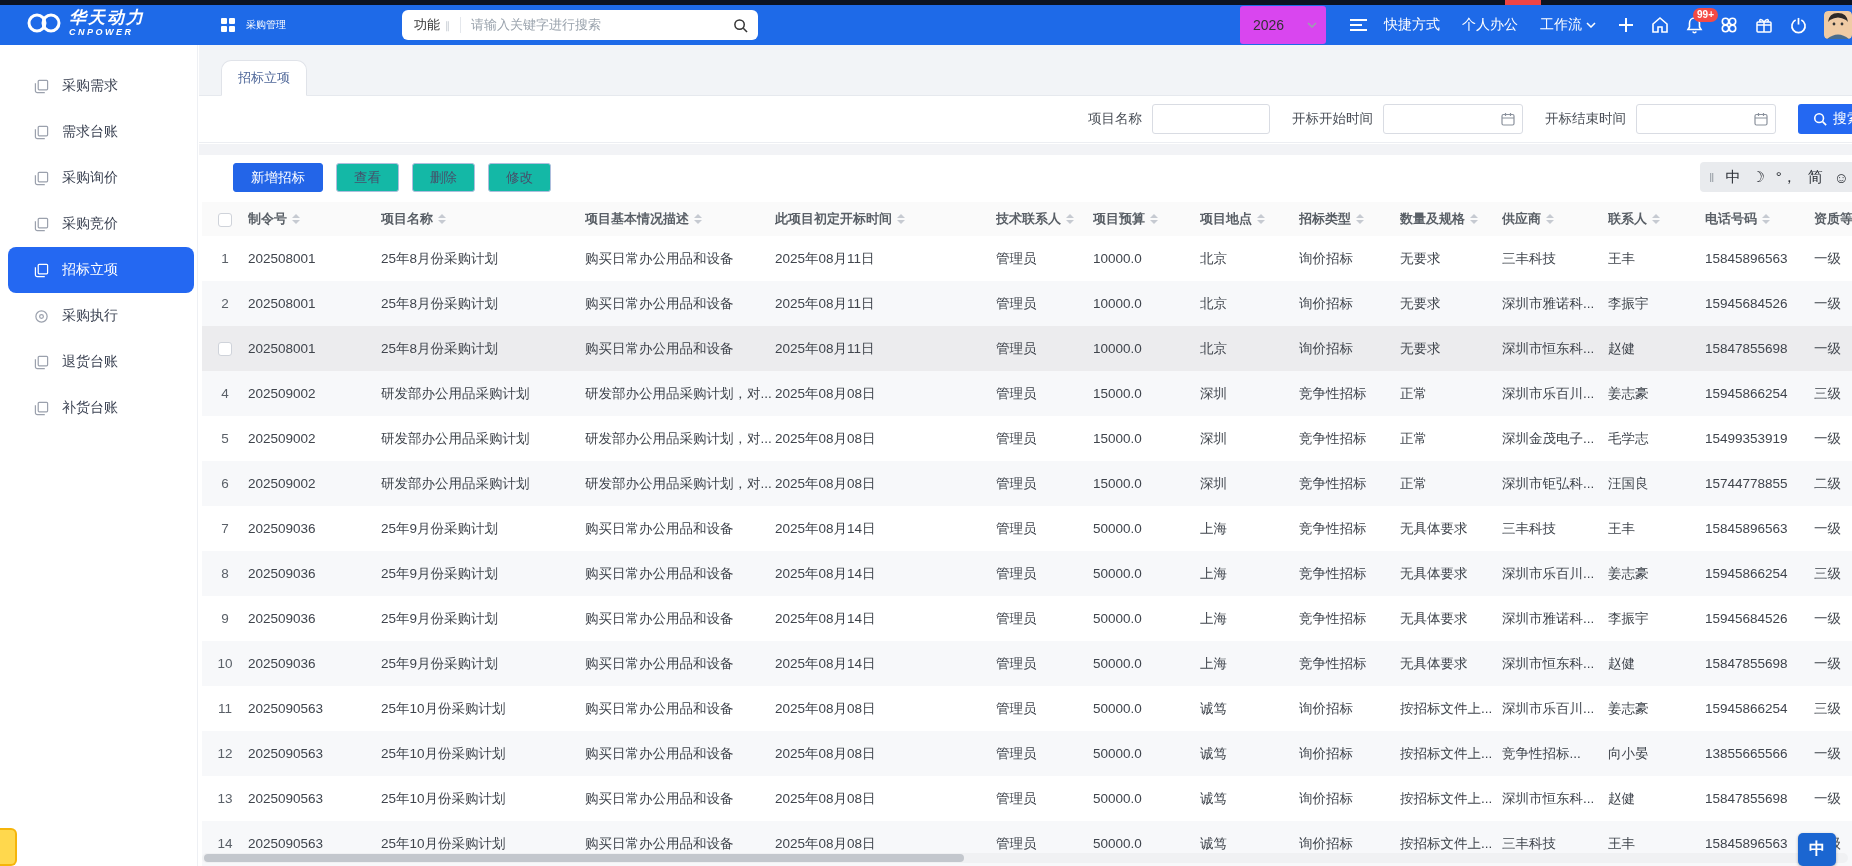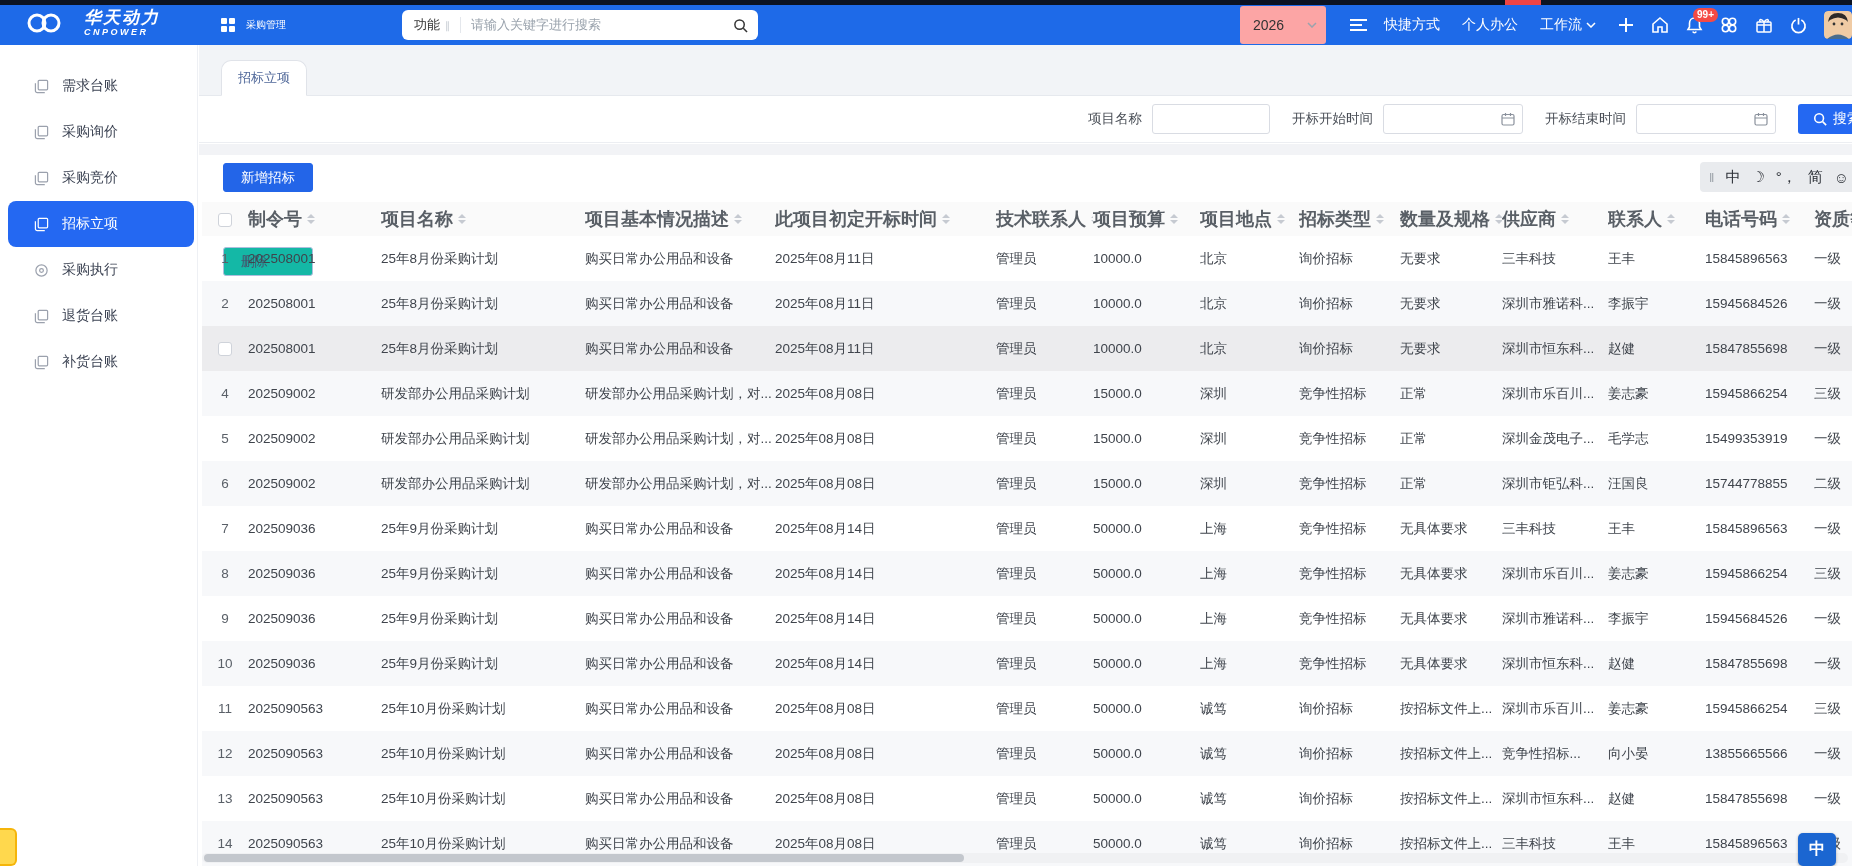--- a/index.html
+++ b/index.html
@@ -5,33 +5,33 @@
   * { box-sizing: border-box; margin: 0; padding: 0; }
   html,body { width:1852px; height:866px; overflow:hidden; background:#fff;
     font-family:"Liberation Sans", sans-serif; }
 
   
   .browser-strip { position:absolute; left:0; top:0; width:1852px; height:5px; background:#0c1322; }
   .strip-red { position:absolute; left:1505px; top:0; width:36px; height:5px; background:#ef4444; }
 
   
   .header { position:absolute; left:0; top:5px; width:1852px; height:40px; background:#1e6ae8; }
-  .logo { position:absolute; left:24px; top:4px; display:flex; align-items:center; gap:20px; color:#fff; cursor:pointer;justify-content:flex-end; }
+  .logo { position:absolute; left:24px; top:4px; display:flex; align-items:center; gap:5px; color:#fff; cursor:pointer;justify-content:flex-end; }
   .logo-text { display:flex; flex-direction:column; line-height:1; }
   .logo-cn { font-size:17px; font-weight:700; letter-spacing:2px; font-style:italic; }
   .logo-en { font-size:9px; font-weight:700; letter-spacing:2.5px; margin-top:2px; font-style:italic; }
   .module { position:absolute; left:220px; top:0; height:40px; display:flex; align-items:center; gap:10px; color:#fff; font-size:10px; }
   .search-pill { position:absolute; left:402px; top:5px; width:356px; height:30px; background:#fff; border-radius:6px;
     display:flex; align-items:center; padding:0 10px 0 12px; }
   .scope { font-size:13px; color:#333; }
   .scope-icon { color:#c3c9d1; font-size:10px; margin-left:5px; }
   .pill-div { width:1px; height:16px; background:#e4e7ec; margin:0 10px; }
   .placeholder { flex:1; font-size:13px; color:#9aa3ad; white-space:nowrap; overflow:hidden; }
   .hdr-right { position:absolute; right:0; top:0; height:40px; display:flex; align-items:center; }
-  .year-select { width:86px; height:38px; background:#fca5a5; border-radius:3px; display:flex; align-items:center;
+  .year-select { width:86px; height:38px; background:#d946ef; border-radius:3px; display:flex; align-items:center;
     justify-content:space-between; padding:0 9px 0 13px; font-size:14px; color:#333; margin-right:24px; }
   .hdr-link { color:#fff; font-size:14px; margin-right:22px; display:flex; align-items:center; gap:4px; white-space:nowrap; cursor:pointer; }
   .hicon { color:#fff; margin-right:17px; display:flex; align-items:flex-end; position:relative; cursor:pointer; }
   .badge { position:absolute; top:-8px; right:-15px; background:#f54a45; color:#fff; font-size:10px; font-weight:700;
     height:14px; line-height:14px; padding:0 4px; border-radius:8px; }
   .avatar { width:28px; height:28px; border-radius:4px; overflow:hidden; margin-right:0; flex:none; }
 
   
   .sidebar { position:absolute; left:0; top:45px; width:198px; height:821px; background:#fff; border-right:1px solid #eef0f4; }
   .side-menu { padding-top:18px; display:flex; flex-direction:column; }
@@ -52,34 +52,34 @@
   .flabel { font-size:13.5px; color:#4a4f57; margin-right:10px; white-space:nowrap; }
   .finput { height:30px; border:1px solid #d9dce3; border-radius:3px; background:#fff; position:relative; margin-right:22px; }
   .finput.text { width:118px; }
   .finput.date { width:140px; }
   .cal-icon { position:absolute; right:7px; top:7px; color:#8a919c; }
   .btn-search { display:flex; align-items:center; gap:6px; background:#2468f2; color:#fff; height:30px;
     padding:0 15px; border:none; border-radius:3px; font-size:14px; margin-right:-24px; cursor:pointer; white-space:nowrap; }
 
   .gap-strip { position:absolute; left:199px; top:144px; width:1653px; height:11px; background:#f2f3f6; }
 
-  .toolbar { position:absolute; left:223px; top:163px; display:flex; gap:13px;flex-direction:column; }
+  .toolbar { position:absolute; left:233px; top:163px; display:flex; gap:13px; }
   .tbtn { height:29px; padding:0 17px; border-radius:3px; font-size:13.5px; display:flex; align-items:center;
     background:#14b8a6; border:1px solid #aebedd; color:#46506b; cursor:pointer; white-space:nowrap; }
   .tbtn.primary { background:#2365e8; border-color:#2365e8; color:#fff; }
 
   .ime-bar { position:absolute; left:1700px; top:162px; height:30px; display:flex; align-items:center; gap:11px;
     padding:0 9px; background:#e9ebee; border-radius:4px; color:#2b2f36; font-size:15px; }
   .ime-handle { color:#9aa0a8; font-size:13px; }
   .ime-item { cursor:pointer; white-space:nowrap; }
 
   
   .tbl-wrap { position:absolute; left:202px; top:202px; width:1650px; height:664px; overflow:hidden; }
   table { border-collapse:collapse; table-layout:fixed; width:1742px; }
-  thead th { height:34px; background:#fafafa; font-size:18px; font-weight:700; color:#595f66; text-align:left;
+  thead th { height:34px; background:#fafafa; font-size:13px; font-weight:700; color:#595f66; text-align:left;
     padding:0 6px 0 0; white-space:nowrap; overflow:hidden; cursor:pointer; }
   thead th.cbx-col { text-align:center; padding:0; }
   tbody td { height:45px; font-size:13.5px; color:#3f444c; padding:0 8px 0 0; white-space:nowrap; overflow:hidden; }
   tbody td.num { text-align:center; color:#5a6068; padding:0; }
   tr.even { background:#f7f8fa; }
   tr.hover-row { background:#ececee; }
   .th-inner { display:inline-flex; align-items:center; gap:5px; }
   .sort { display:inline-flex; flex-direction:column; gap:2px; }
   .sort i { width:0; height:0; border-left:4px solid transparent; border-right:4px solid transparent; display:block; }
   .sort .up { border-bottom:4px solid #c6cad1; }
@@ -208,20 +208,29 @@
         <circle cx="10" cy="13" r="1.4" fill="#333"></circle>
           <circle cx="18" cy="13" r="1.4" fill="#333"></circle>
         <path d="M3 28 Q14 19 25 28 Z" fill="#4a6c8c"></path>
       </svg>
     </span>
   </div>
 </div>
 
 <div class="sidebar">
   <div class="side-menu">
+      <div class="side-item">
+        <span class="sicon">
+          <svg width="15" height="15" viewBox="0 0 16 16" fill="none" stroke="currentColor" stroke-width="1.3">
+            <rect x="4.5" y="1.5" width="10" height="10" rx="1"></rect>
+            <path d="M11.5 14.5h-8a2 2 0 0 1-2-2v-8"></path>
+          </svg>
+        </span>
+        <span>采购需求</span>
+      </div>
       <div class="side-item">
         <span class="sicon">
           <svg width="15" height="15" viewBox="0 0 16 16" fill="none" stroke="currentColor" stroke-width="1.3">
             <rect x="4.5" y="1.5" width="10" height="10" rx="1"></rect>
             <path d="M11.5 14.5h-8a2 2 0 0 1-2-2v-8"></path>
           </svg>
         </span>
         <span>需求台账</span>
       </div>
       <div class="side-item">

